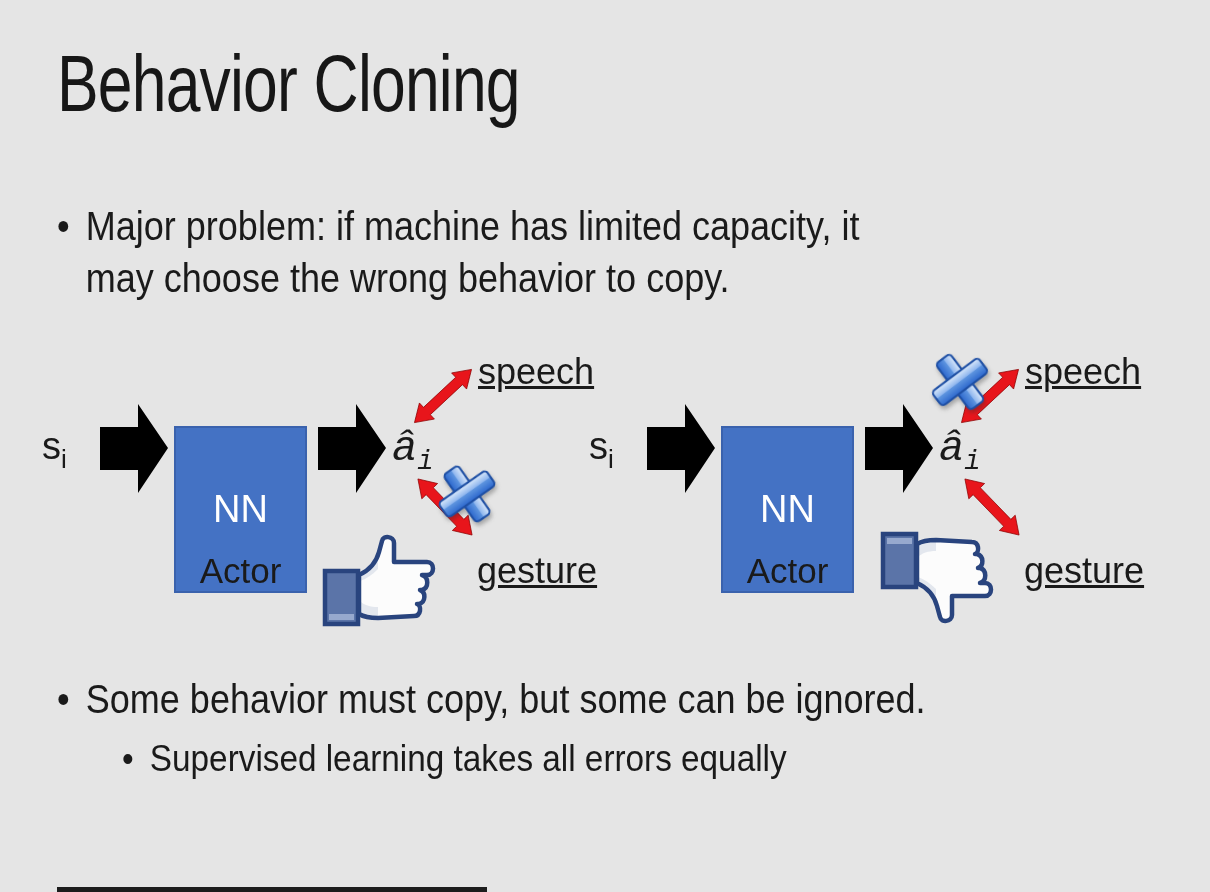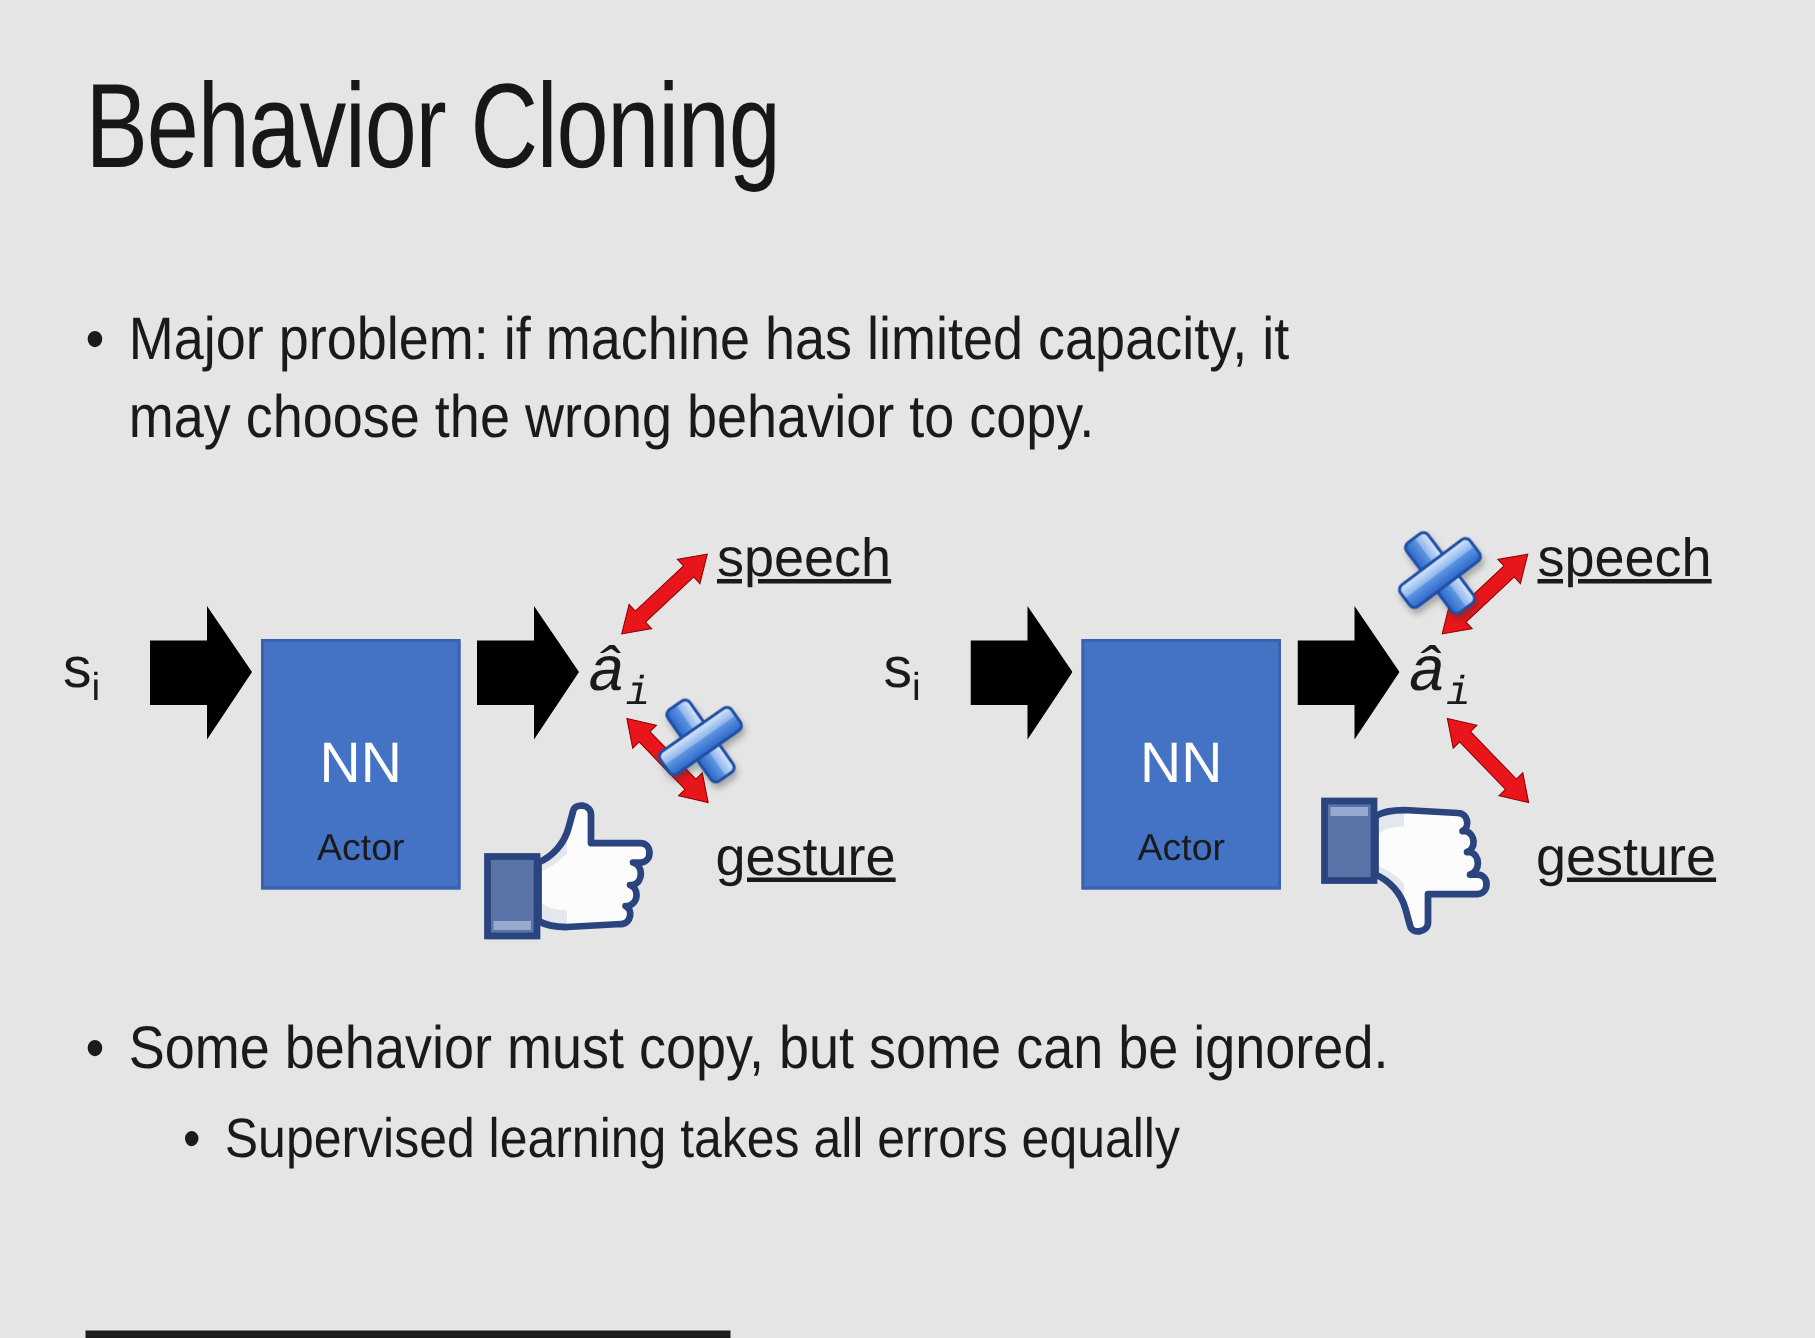--- a/index.html
+++ b/index.html
@@ -21,21 +21,21 @@
   .d-right{left:577px;}
 
   .state{position:absolute;left:12px;top:80px;font-size:38px;}
   .state sub{font-size:26px;}
   .flow-arrow{position:absolute;width:68px;height:93px;}
   .fa1{left:70px;top:57px;}
   .fa2{left:288px;top:57px;}
   .nn-box{position:absolute;left:144px;top:33px;width:133px;height:167px;background:#4472C4;
           border:2px solid #3A62AD;box-sizing:border-box;display:flex;align-items:center;justify-content:center;margin-top:48px;}
   .nn-label{color:#ffffff;font-size:38px;}
-  .actor{position:absolute;left:144px;top:206px;width:133px;text-align:center;font-size:25px;}
+  .actor{position:absolute;left:144px;top:206px;width:133px;text-align:center;font-size:35px;}
   .ahat{position:absolute;left:362px;top:80px;font-family:Liberation Mono, monospace;font-style:italic;font-size:42px;}
   .ahat sub{font-size:27px;}
 
   .rel-arrow{position:absolute;width:82px;height:26px;}
   .speech-arrow{left:372px;top:38px;transform:rotate(-43deg);}
   .gesture-arrow{left:374px;top:149px;transform:rotate(46deg);}
   .action-label{position:absolute;font-size:36px;text-decoration:underline;}
   .speech-label{left:448px;top:6px;}
   .gesture-label{left:447px;top:158px;margin-top:47px;}
 

